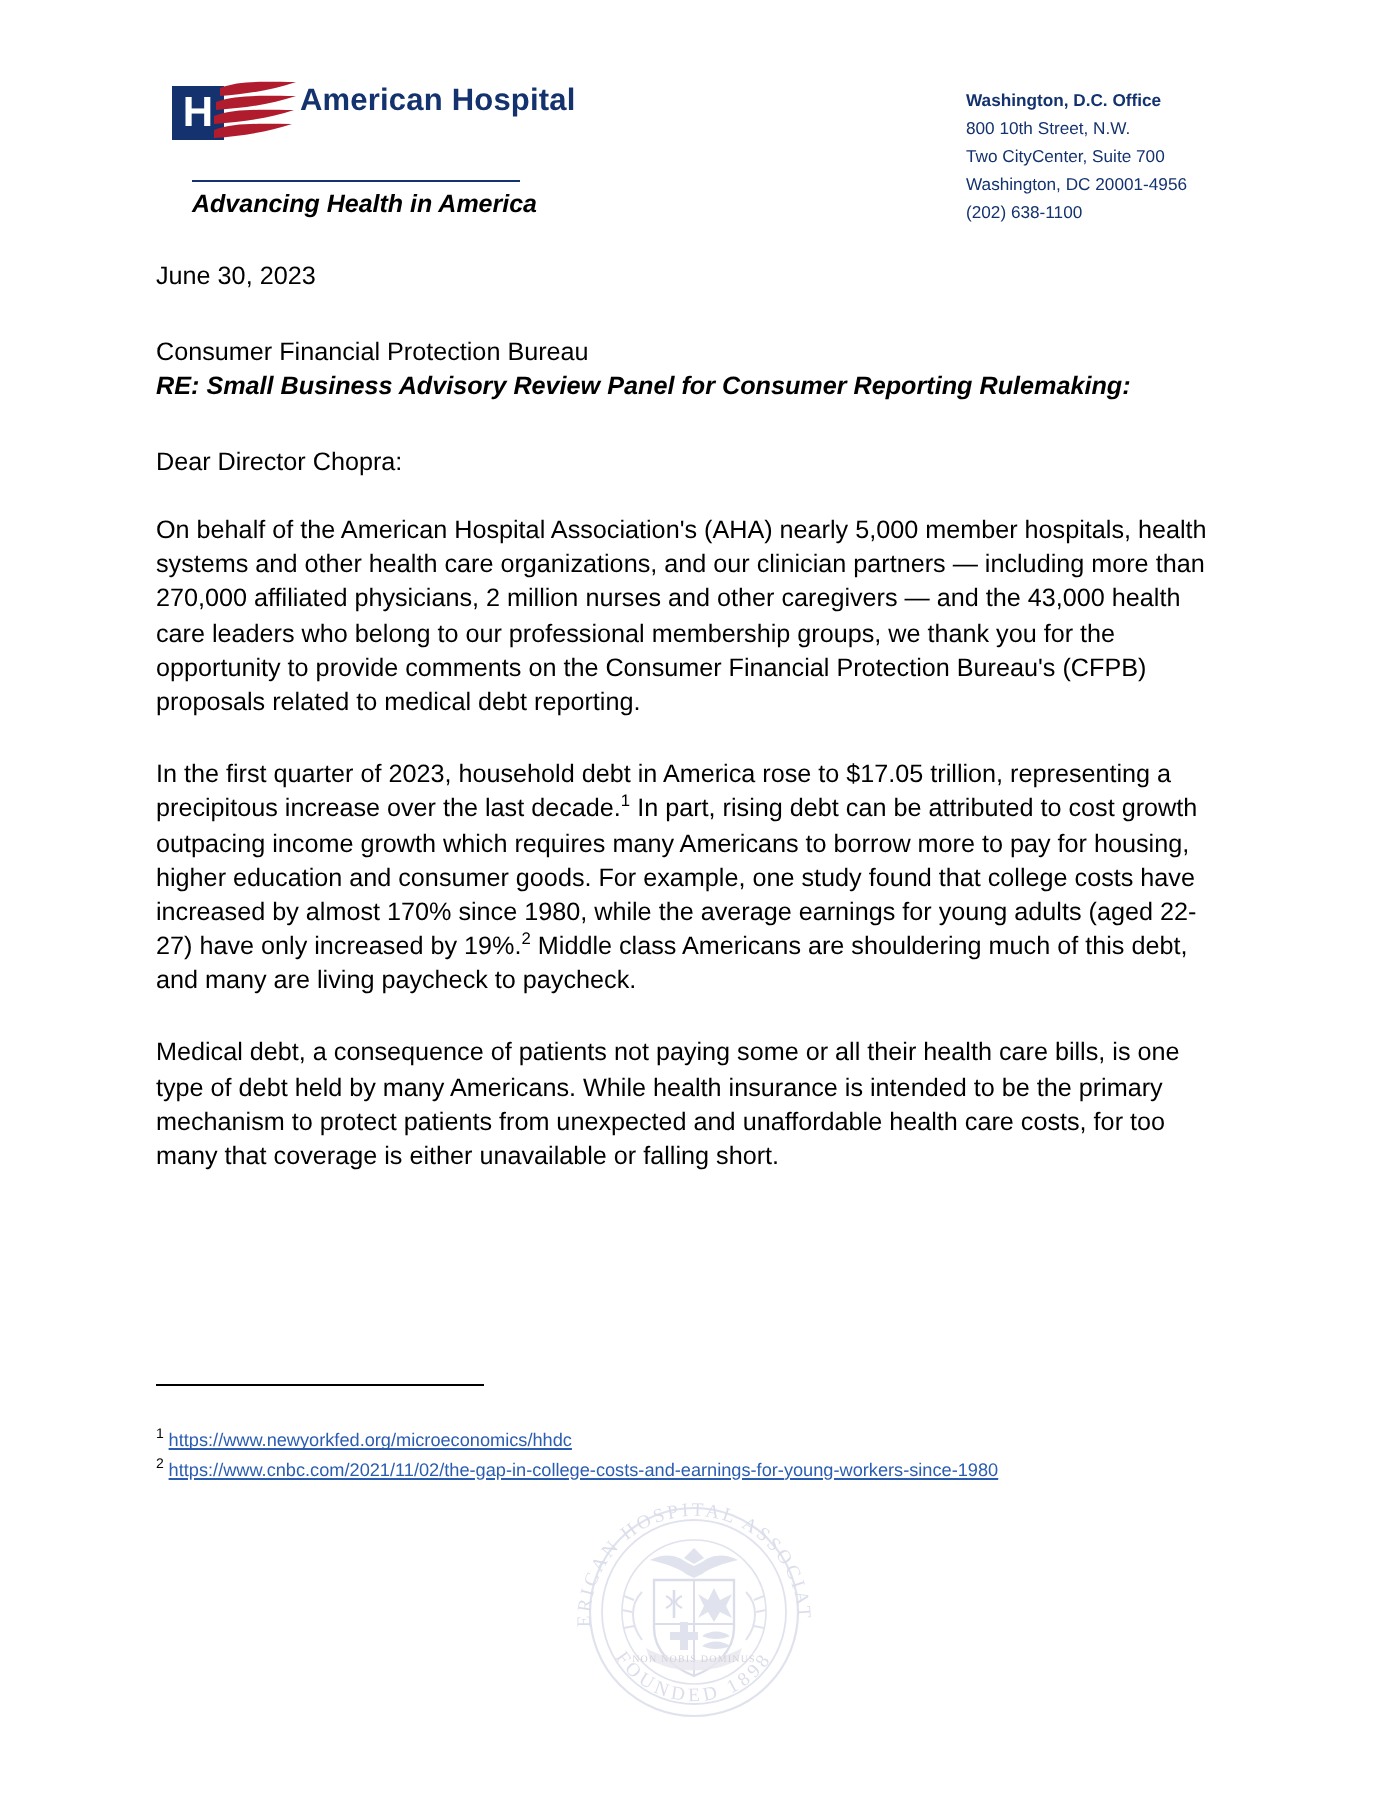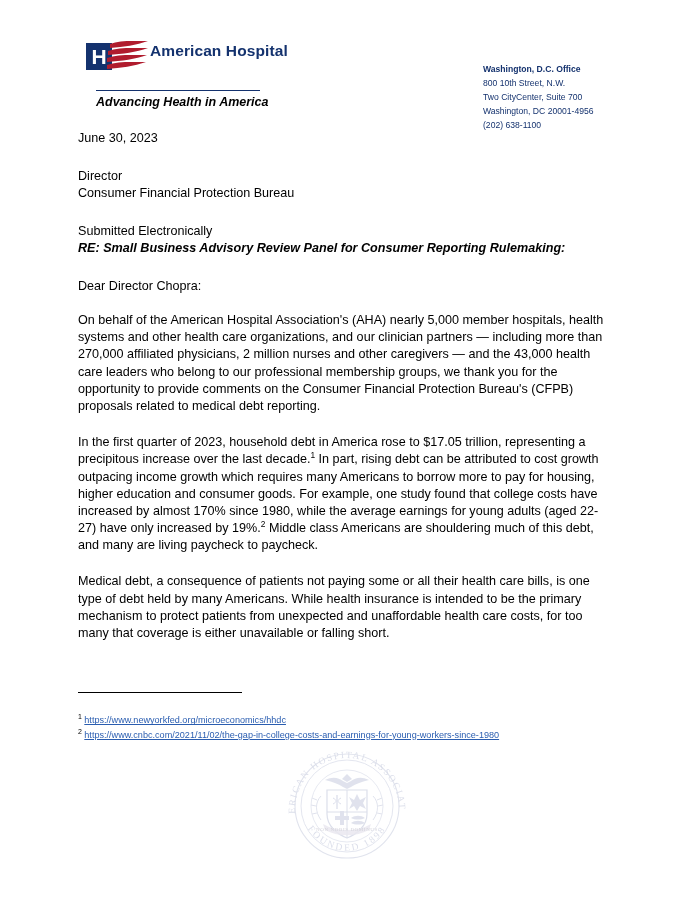--- a/index.html
+++ b/index.html
@@ -93,21 +93,21 @@
     color: #000000;
     font-style: italic;
     font-weight: bold;
     font-size: 12.5px;
     white-space: nowrap;
   }
 
   .address-block {
     position: absolute;
     left: 483px;
-    top: 23px;
+    top: 4px;
     color: #14326e;
     font-size: 8.6px;
     line-height: 1.62;
   }
   .address-block .addr-title {
     font-weight: bold;
   }
 
   
   .page-body {
@@ -231,25 +231,23 @@
     <div>(202) 638-1100</div>
   </div>
 
 </div>
 
 <div class="page-body">
 
   <div class="date-line">June 30, 2023</div>
 
   <div class="block recipient">
-    <div>Director</div>
     <div>Consumer Financial Protection Bureau</div>
   </div>
 
-  <div class="block">Submitted Electronically</div>
 
   <div class="subject">
     <div>RE: Small Business Advisory Review Panel for Consumer Reporting Rulemaking:</div>
   </div>
 
   <div class="salutation">Dear Director Chopra:</div>
 
   <p class="para">On behalf of the American Hospital Association's (AHA) nearly 5,000 member hospitals, health systems and other health care organizations, and our clinician partners — including more than 270,000 affiliated physicians, 2 million nurses and other caregivers — and the 43,000 health care leaders who belong to our professional membership groups, we thank you for the opportunity to provide comments on the Consumer Financial Protection Bureau's (CFPB) proposals related to medical debt reporting.</p>
 
   <p class="para"><span>In the first quarter of 2023, household debt in America rose to $17.05 trillion, representing a precipitous increase over the last decade.</span><sup class="fn">1</sup><span> In part, rising debt can be attributed to cost growth outpacing income growth which requires many Americans to borrow more to pay for housing, higher education and consumer goods. For example, one study found that college costs have increased by almost 170% since 1980, while the average earnings for young adults (aged 22-27) have only increased by 19%.</span><sup class="fn">2</sup><span> Middle class Americans are shouldering much of this debt, and many are living paycheck to paycheck.</span></p>

